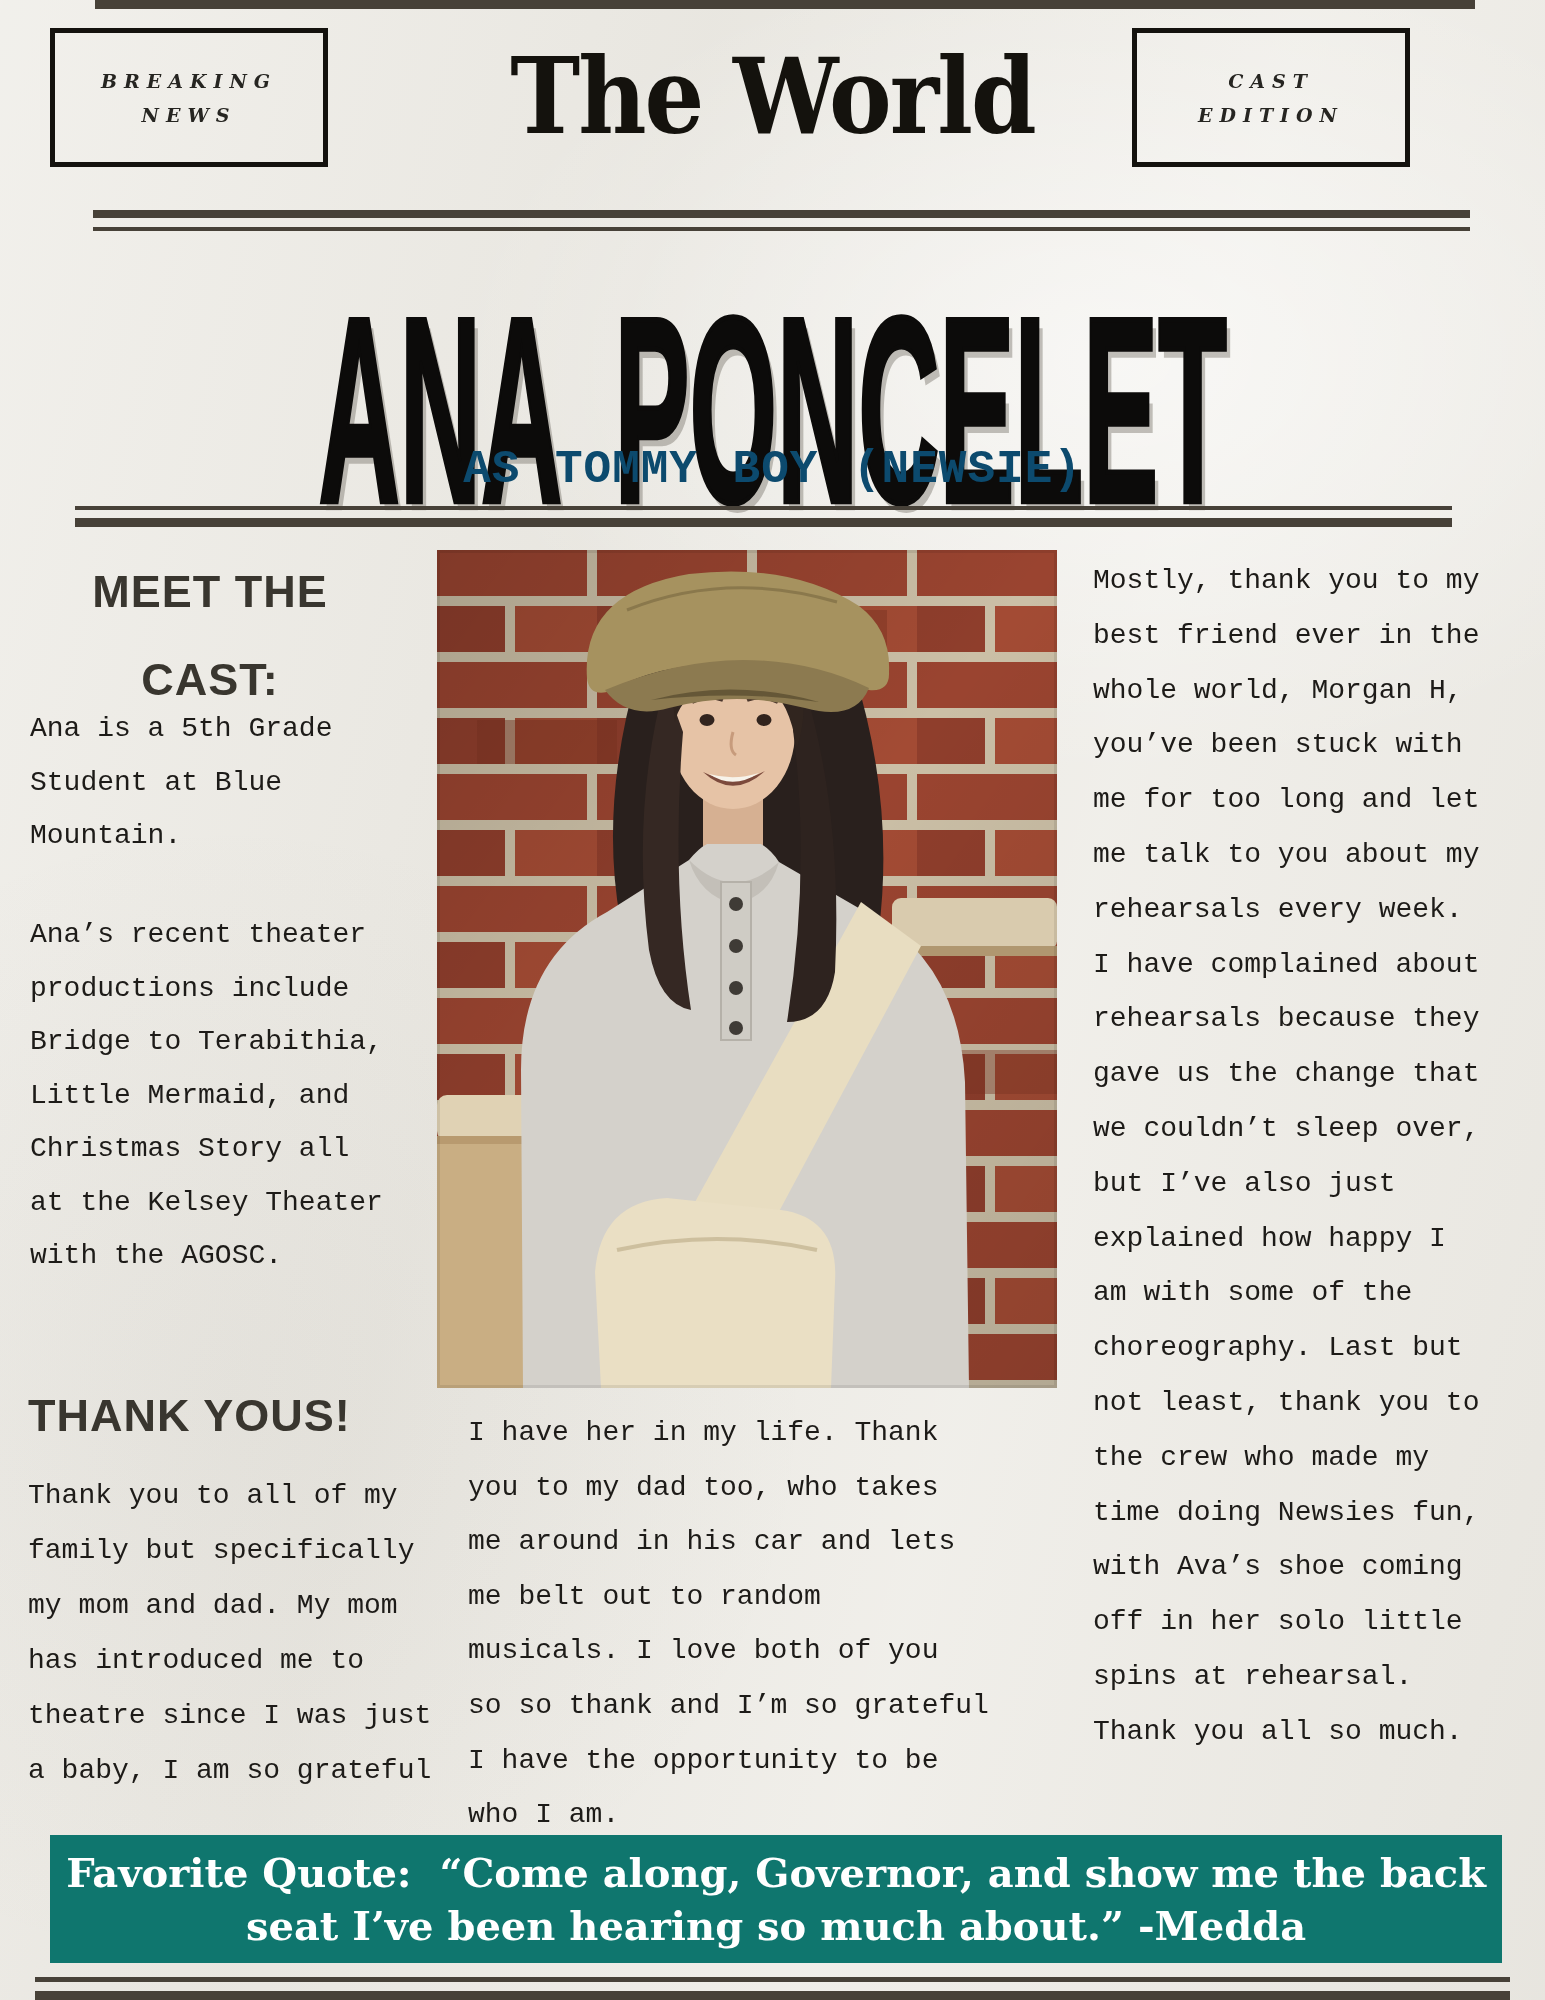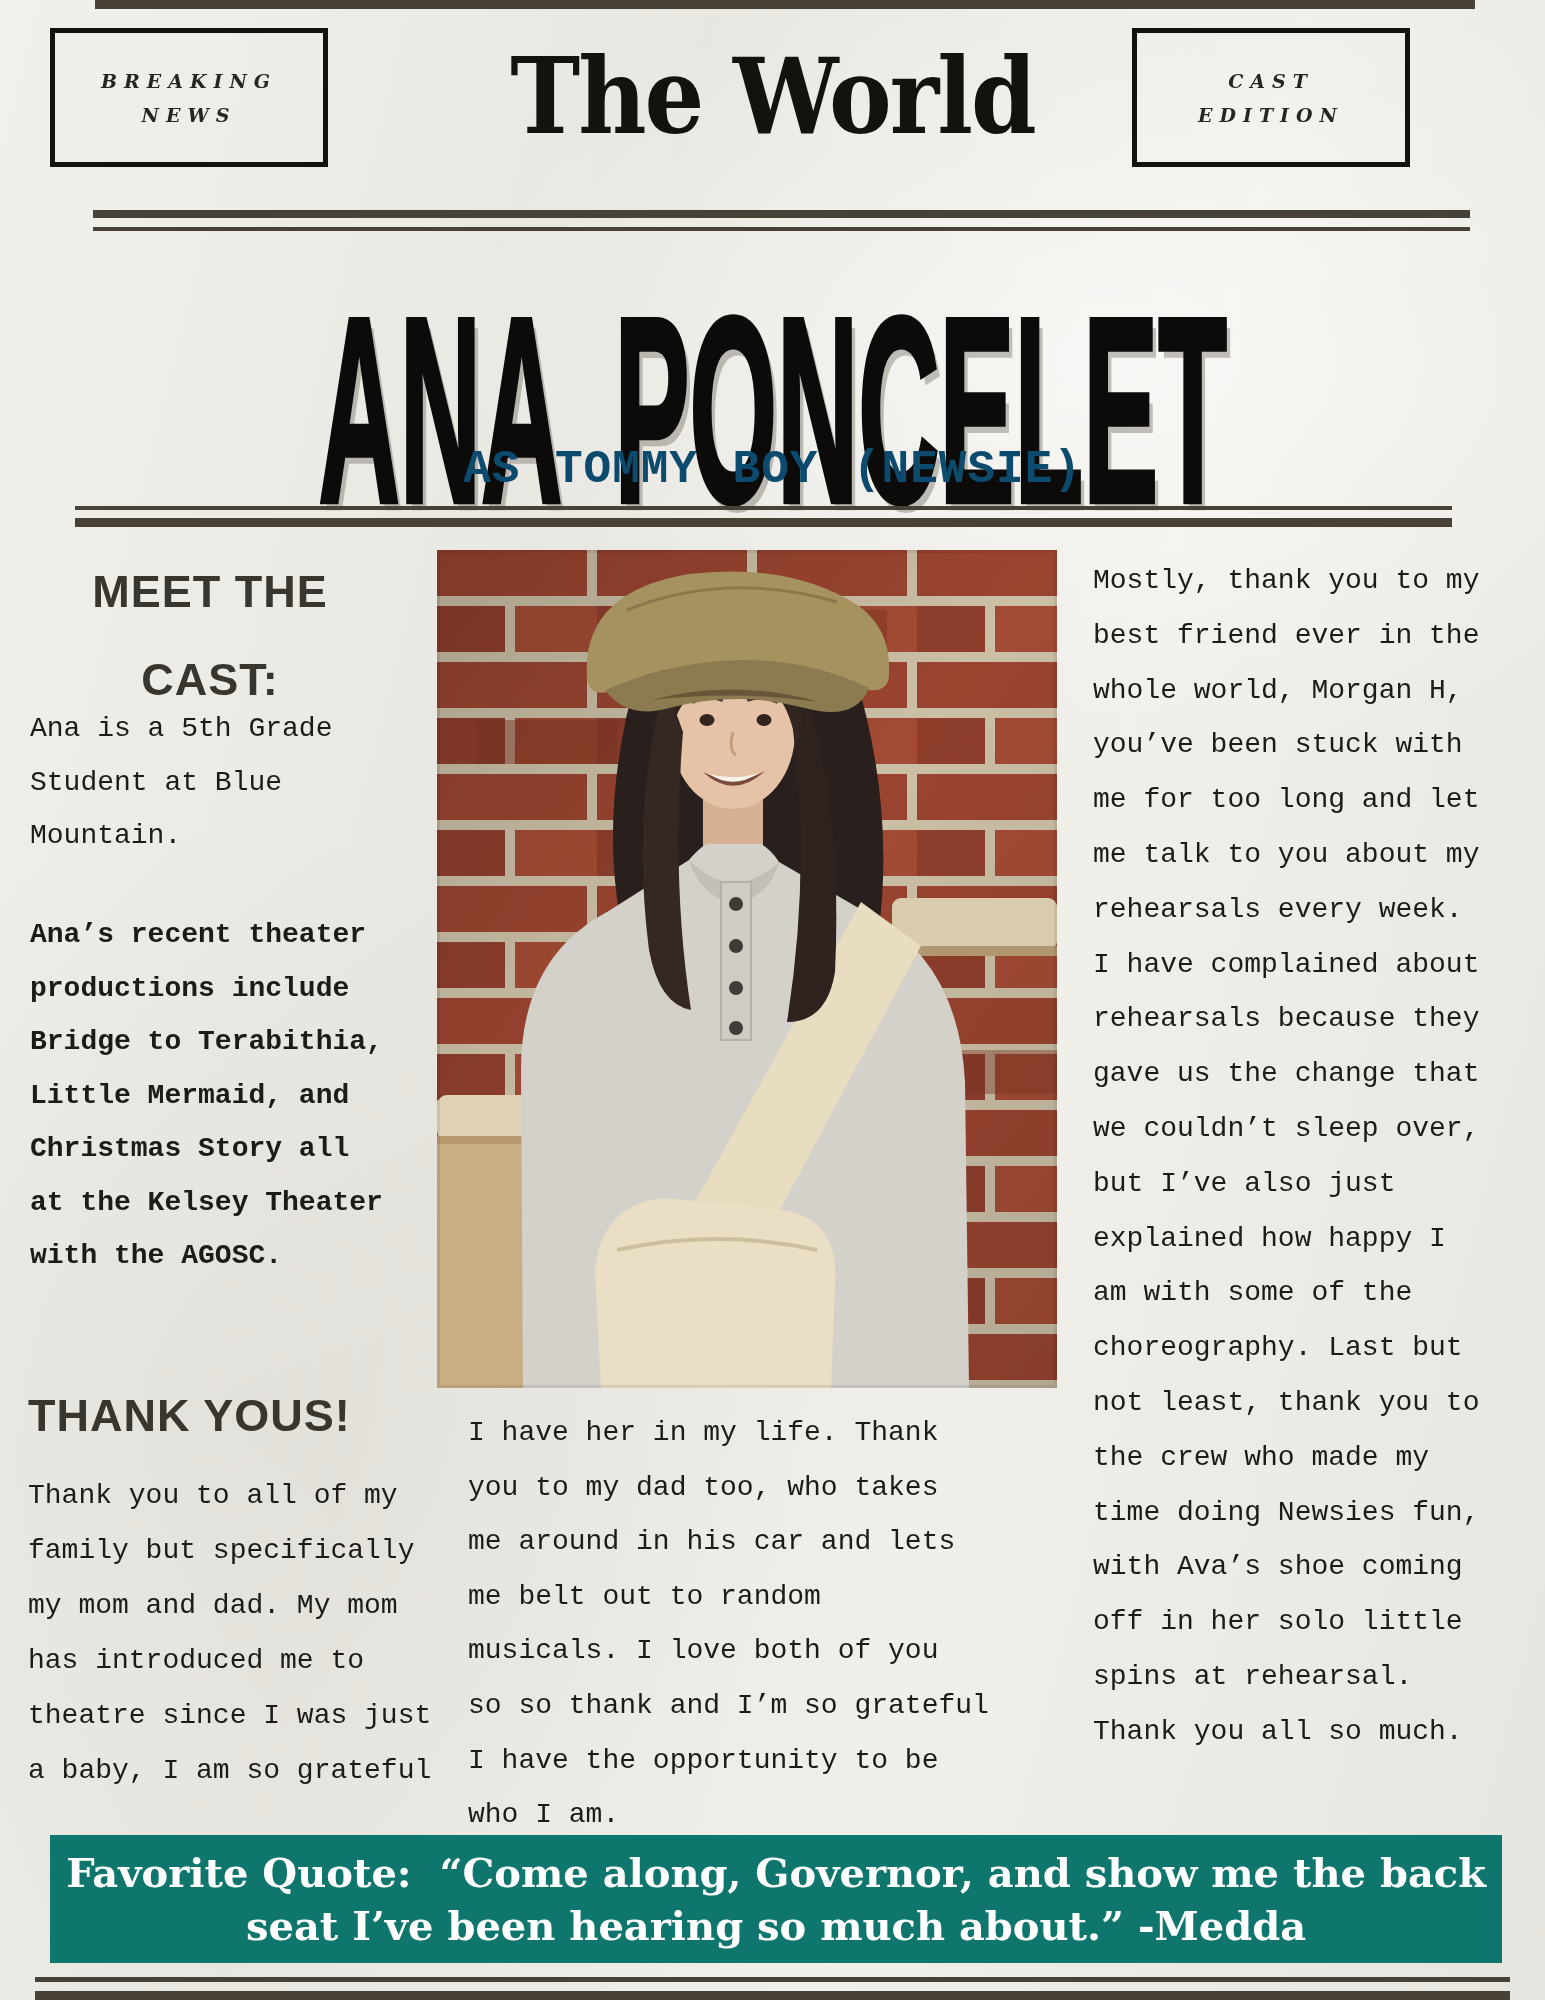--- a/index.html
+++ b/index.html
@@ -43,21 +43,21 @@
   }
   .serif-head{
     font-family:Liberation Sans, sans-serif;font-weight:bold;color:#39362f;
   }
   .mono{
     font-family:"Liberation Mono", monospace;color:#1d1b18;font-size:28px;
     white-space:pre-line;
   }
   .meet-head{left:35px;top:548px;width:350px;text-align:center;font-size:45px;line-height:88px;white-space:pre-line;letter-spacing:1px;}
   .meet-p1{left:30px;top:702px;width:410px;line-height:53.5px;}
-  .meet-p2{left:30px;top:908px;width:430px;line-height:53.5px;font-weight:bold;}
+  .meet-p2{left:30px;top:908px;width:430px;line-height:53.5px;}
   .thank-head{left:28px;top:1390px;width:420px;font-size:45px;letter-spacing:1px;}
   .thank-left{left:28px;top:1468px;width:450px;line-height:55px;}
   .center-p{left:468px;top:1406px;width:590px;line-height:54.6px;}
   .right-p{left:1093px;top:554px;width:445px;line-height:54.8px;}
   .quote-bar{
     left:50px;top:1835px;width:1452px;height:128px;background:#0f766e;
     display:flex;align-items:center;justify-content:center;text-align:center;
     font-family:"DejaVu Serif", serif;font-weight:bold;color:#fff;
     font-size:40px;line-height:53px;white-space:pre-wrap;
   }

